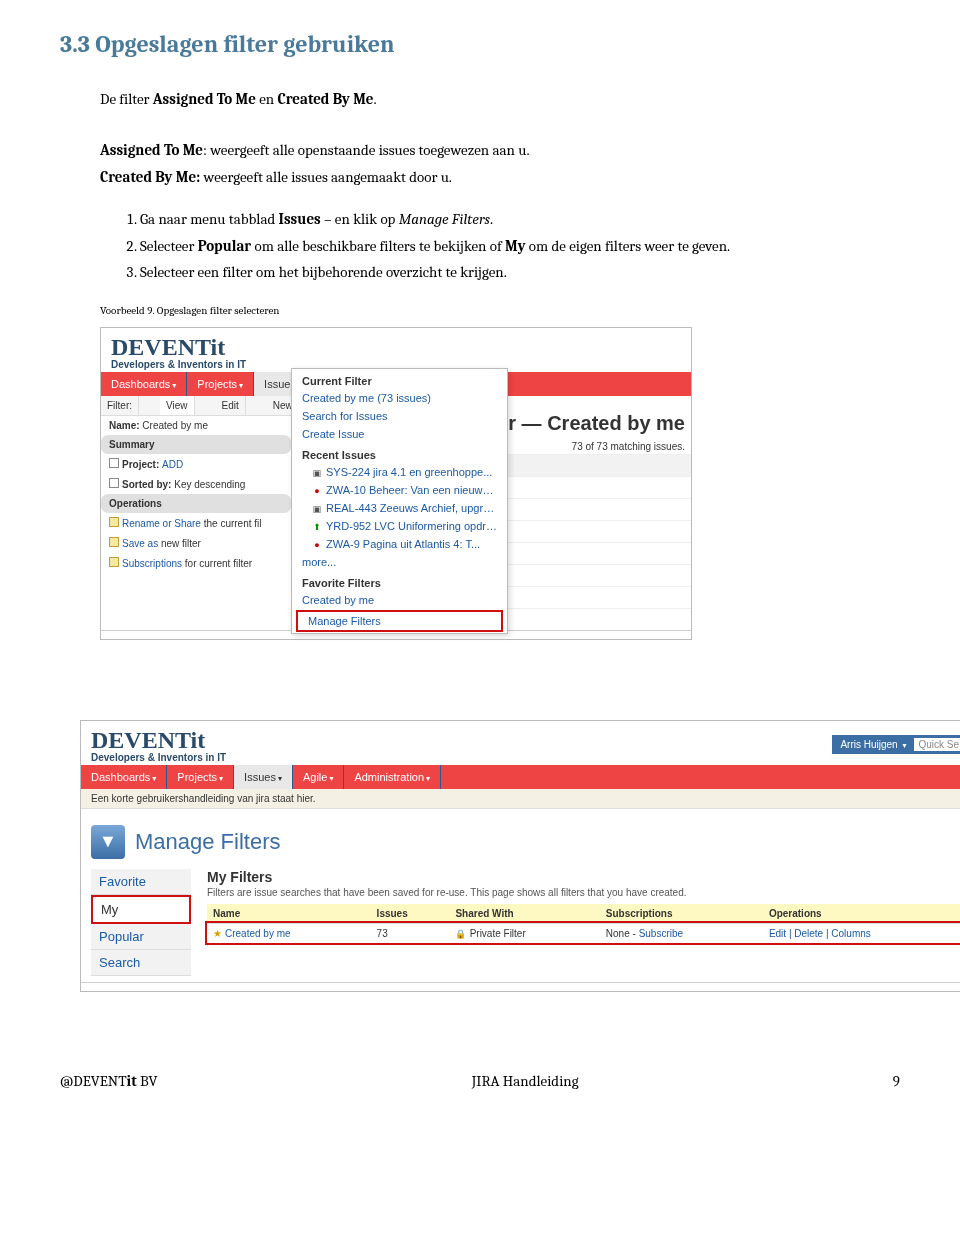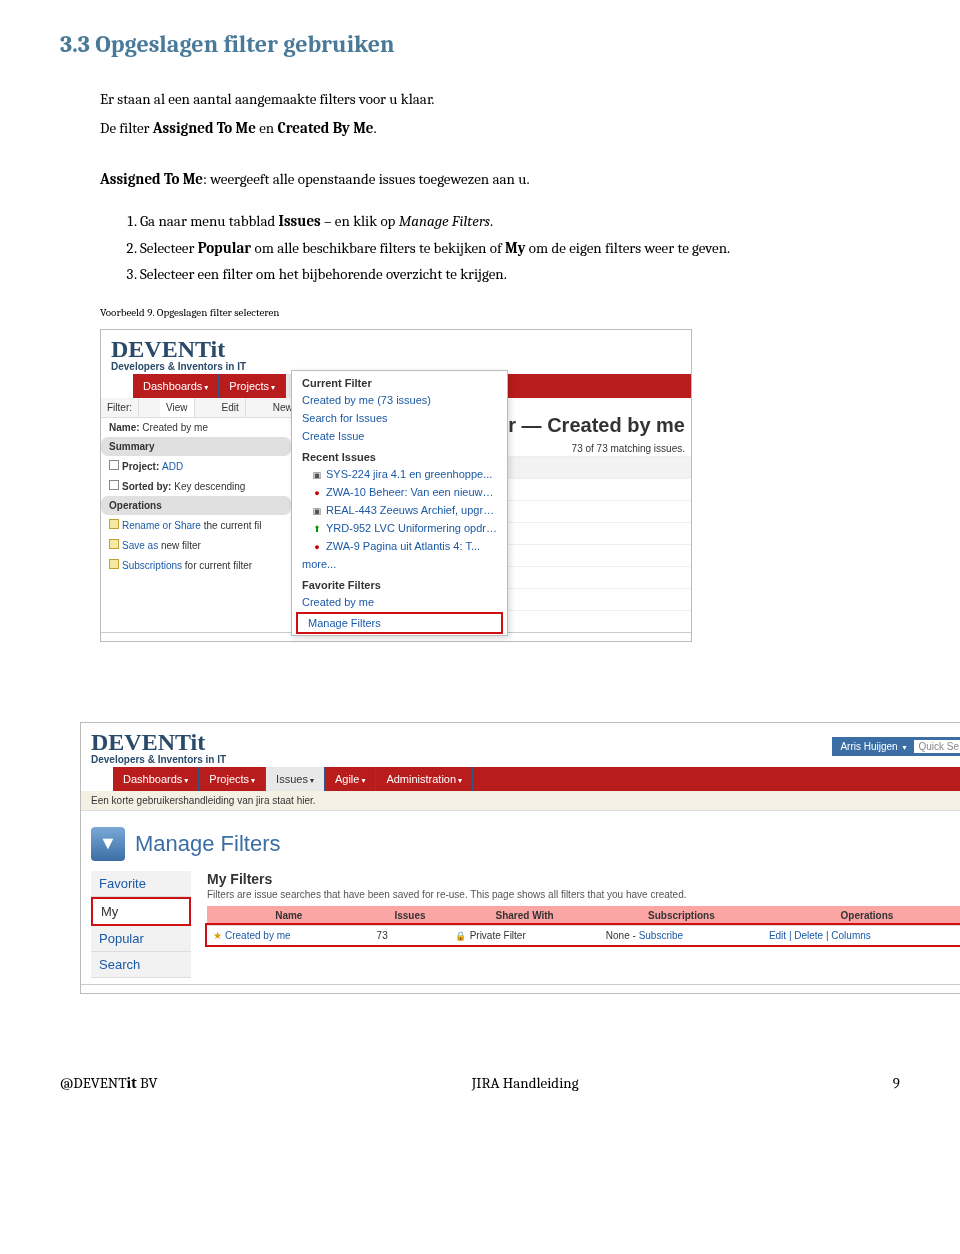--- a/index.html
+++ b/index.html
@@ -69,25 +69,24 @@
   }
   .logo-tag {
     font-family: Liberation Sans, sans-serif;
     font-size: 10px;
     font-weight: bold;
     color: #2a4a6a;
     display: block;
     margin-top: -2px;
   }
   .menubar {
-    background: #b91c1c;
+    background: #ef4444;
     color: white;
     display: flex;
     font-size: 11px;
-    margin-left: 32px;
   }
   .menubar .mitem {
     padding: 6px 10px;
     border-right: 1px solid #2d5a8a;
     cursor: pointer;
   }
   .menubar .mitem.active {
     background: #e8e8e8;
     color: #333;
   }
@@ -206,21 +205,21 @@
   }
   .s2-tab.sel {
     border:2px solid #d01010;
     background:#fff;
     color:#333;
   }
   .s2-right { flex:1; padding-left:16px; }
   .myf-title { font-size:14px; font-weight:bold; margin-bottom:2px; }
   .myf-desc { font-size:10px; color:#555; margin-bottom:6px; }
   table.flist { width:100%; border-collapse: collapse; font-size:10px; }
-  table.flist th { text-align:center; background:#fca5a5; padding:4px 6px; border-bottom:1px solid #ddd; }
+  table.flist th { text-align:left; background:#fef9c3; padding:4px 6px; border-bottom:1px solid #ddd; }
   table.flist td { padding:4px 6px; border-bottom:1px solid #eee; }
   .row-hl { outline:2px solid #d01010; }
   .star { color:#d8a000; margin-right:3px; }
   .lnk2 { color:#1b5aa6; }
   .lock { color:#555; margin-right:3px; font-size:9px; }
 
   
   .pg-footer {
     display:flex;
     justify-content: space-between;
@@ -232,27 +231,29 @@
   .pg-footer .c { color:#000; }
   .pg-footer .r { color:#000; }
   .lt { font-weight: normal; }
 </style>
 </head>
 <body>
 
 <h2>3.3 Opgeslagen filter gebruiken</h2>
 
 <div class="body-text">
-  <div class="para">Er staan al een aantal aangemaakte filters voor u klaar.</div>
   <div class="para">
     <span>De filter </span><b>Assigned To Me</b><span> en </span><b>Created By Me</b><span>.</span>
   </div>
   <br>
   <div class="def-line">
     <b>Assigned To Me</b><span>: weergeeft alle openstaande issues toegewezen aan u.</span>
+  </div>
+  <div class="def-line">
+    <b>Created By Me:</b><span>  weergeeft alle issues aangemaakt door u.</span>
   </div>
 
   <ol>
     <li>
       <span>Ga naar menu tabblad </span><b>Issues</b><span> – en klik op </span><i>Manage Filters</i><span>.</span>
     </li>
     <li>
       <span>Selecteer </span><b>Popular</b><span> om alle beschikbare filters te bekijken of </span><b>My</b><span> om de eigen filters weer te geven.</span>
     </li>
     <li>Selecteer een filter om het bijbehorende overzicht te krijgen.</li>

